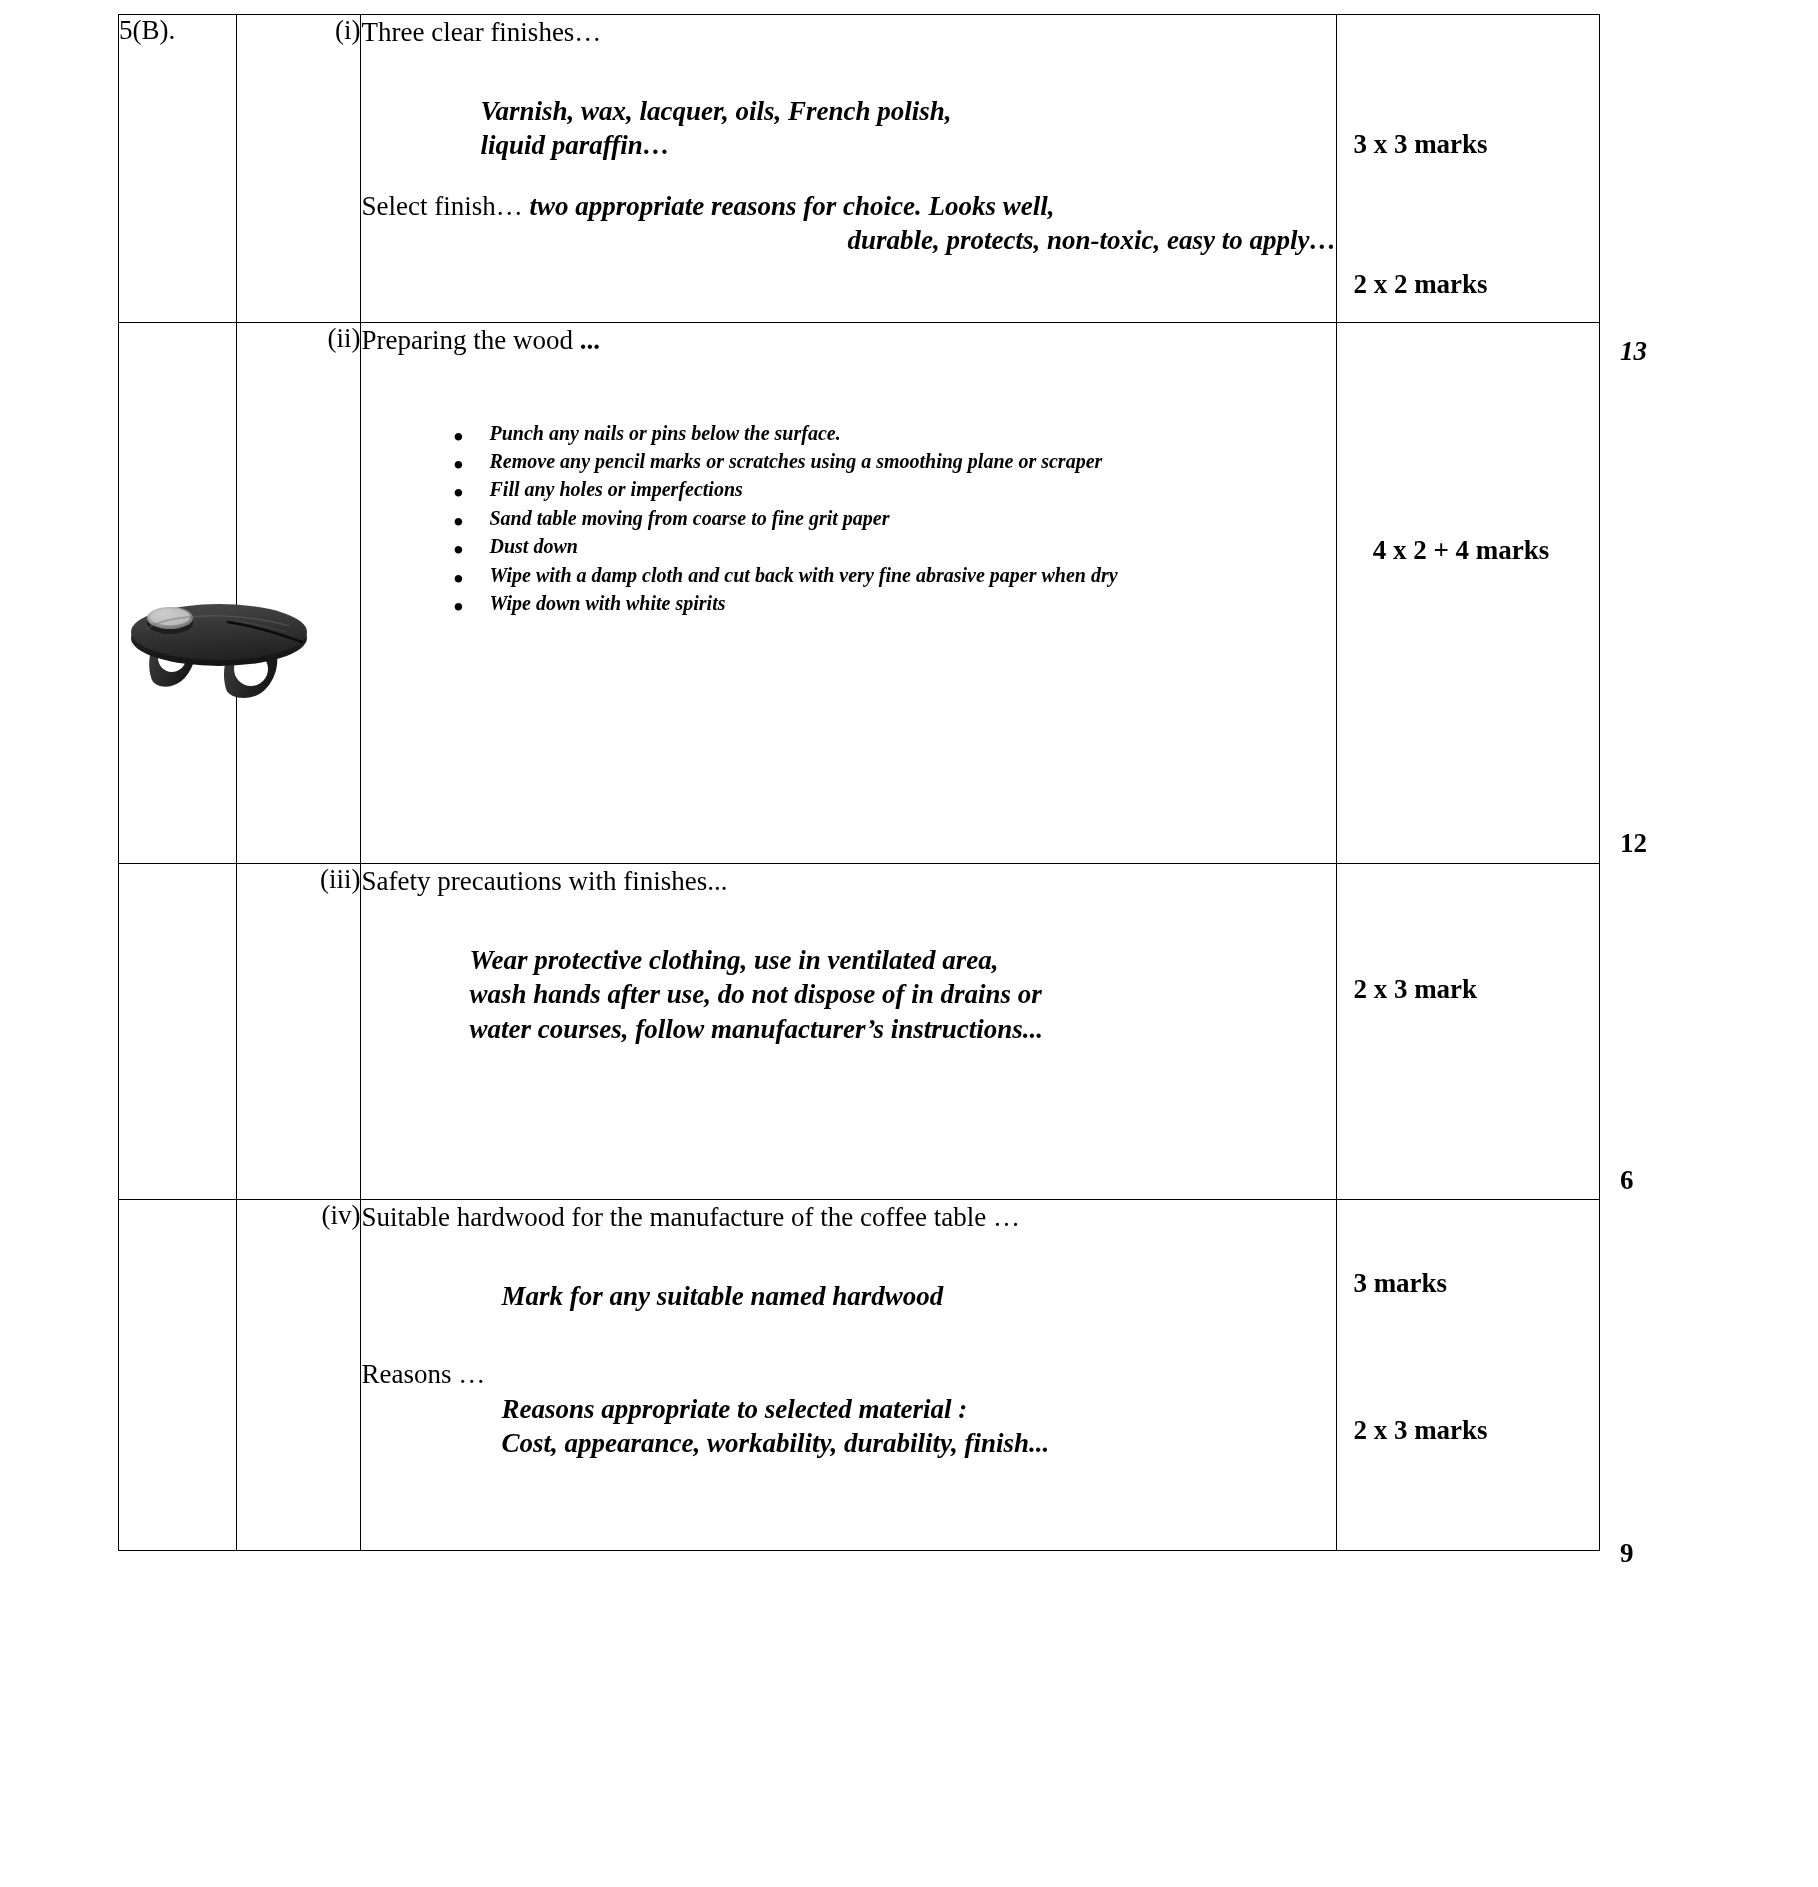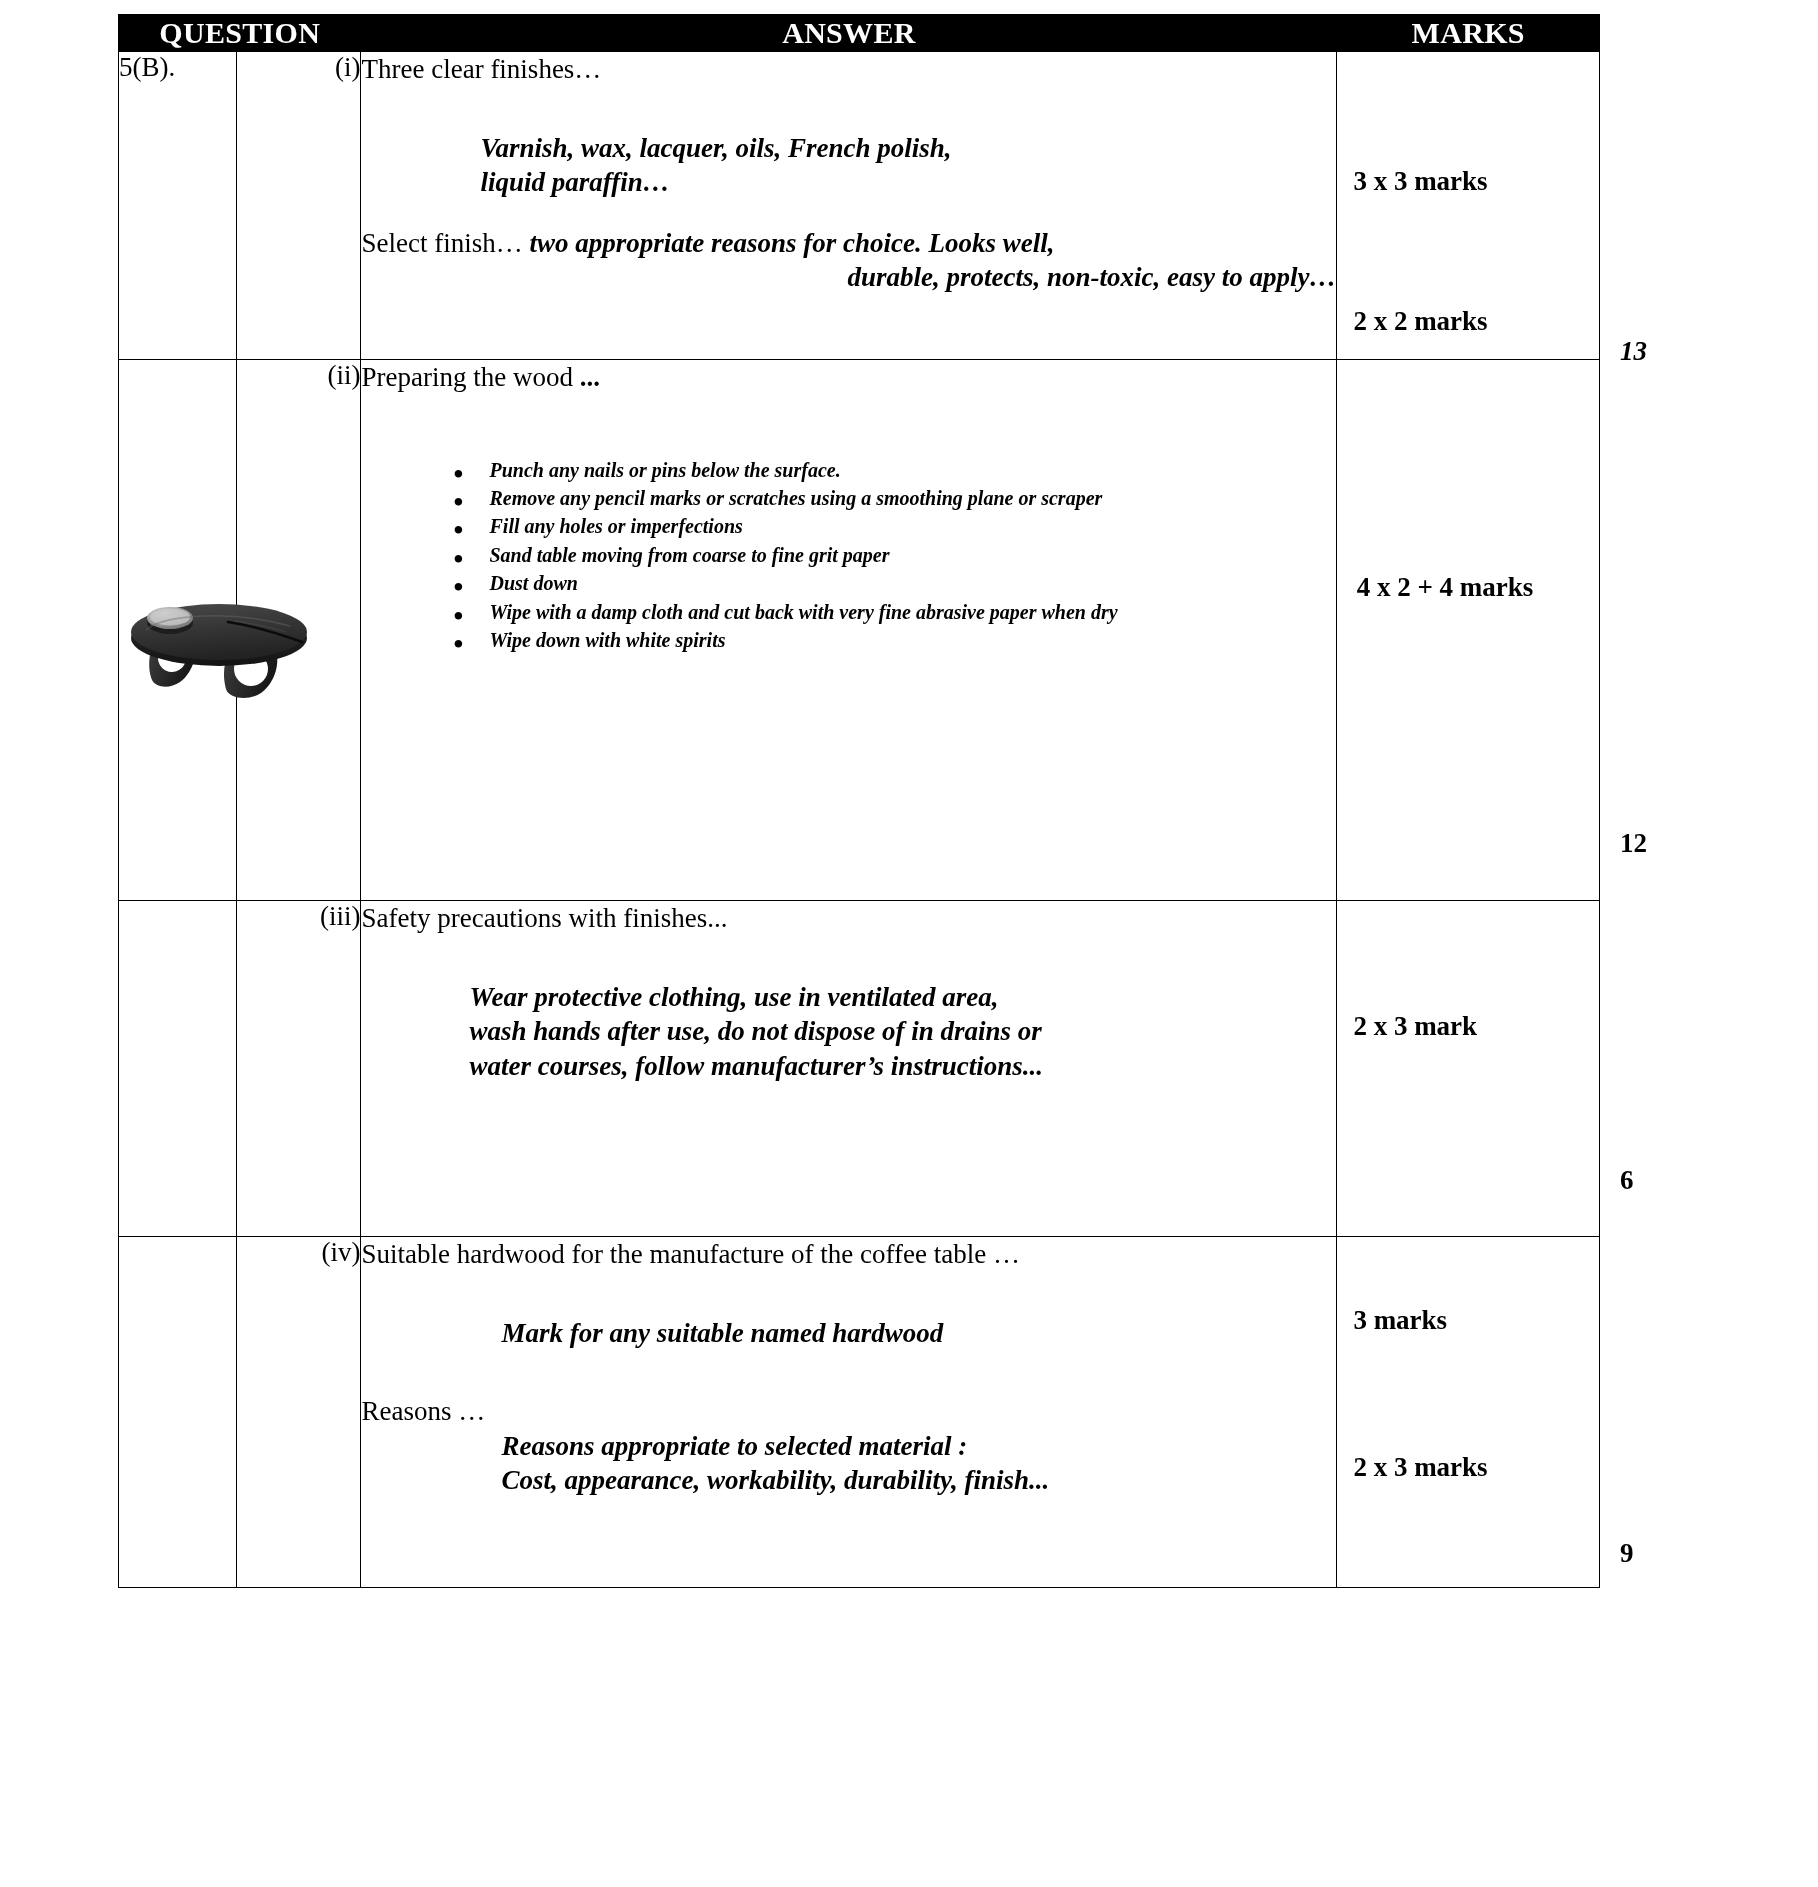--- a/index.html
+++ b/index.html
@@ -130,21 +130,21 @@
   }
 
   
   .mk-abs {
     position: absolute;
     left: 16px;
     white-space: nowrap;
   }
   .mk-wrap {
     position: absolute;
-    left: 16px;
+    left: 32px;
     width: 180px;
   }
 
   
   .total {
     position: absolute;
     font-size: 27px;
     font-weight: bold;
     left: 1620px;
   }
@@ -165,25 +165,20 @@
 
   <table class="ms-table">
     <colgroup>
       <col class="c-q">
         <col class="c-sub">
         <col class="c-ans">
         <col class="c-mk">
     </colgroup>
 
     <tbody>
-        <tr>
-      <th class="hdr-cell hdr-question" colspan="2">QUESTION</th>
-      <th class="hdr-cell hdr-answer">ANSWER</th>
-      <th class="hdr-cell hdr-marks">MARKS</th>
-    </tr>
 
     <tr>
       <td class="q-cell" style="height:307px;">5(B).</td>
       <td class="sub-cell">(i)</td>
       <td class="ans-cell">
         <span class="blk plain">Three clear finishes…</span>
         <div class="gap-md"></div>
         <span class="blk bi indent-1">Varnish, wax, lacquer, oils, French polish,</span>
         <span class="blk bi indent-1">liquid paraffin…</span>
         <div class="gap-sm"></div>

